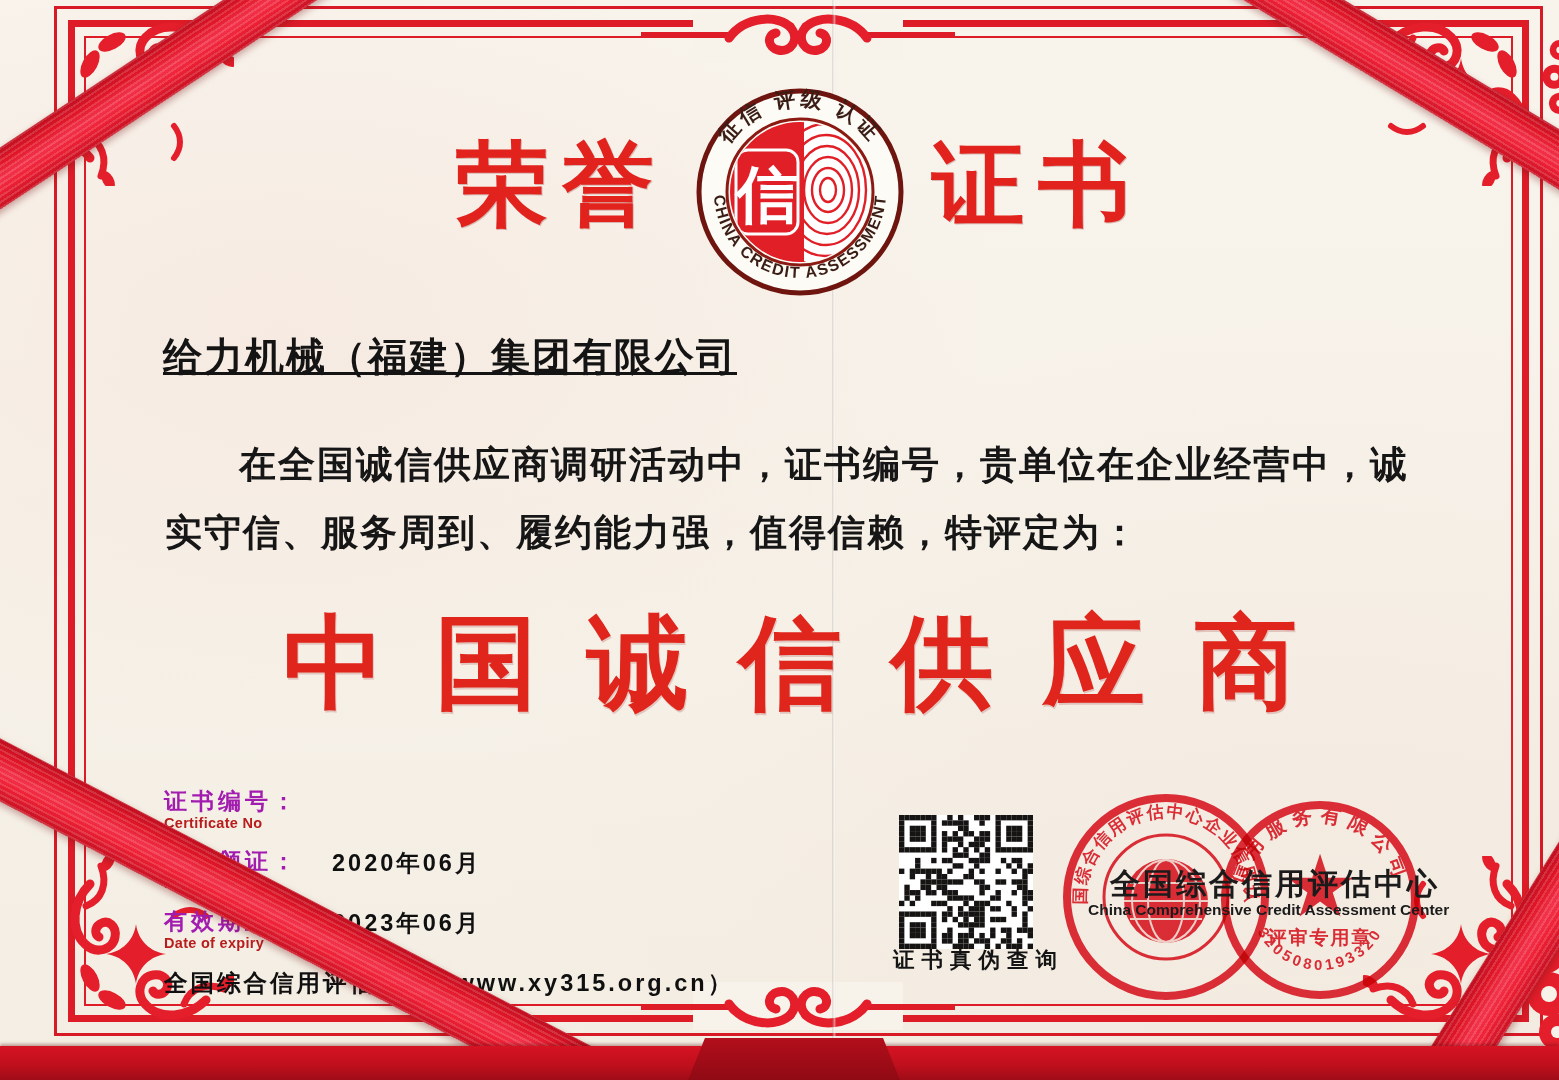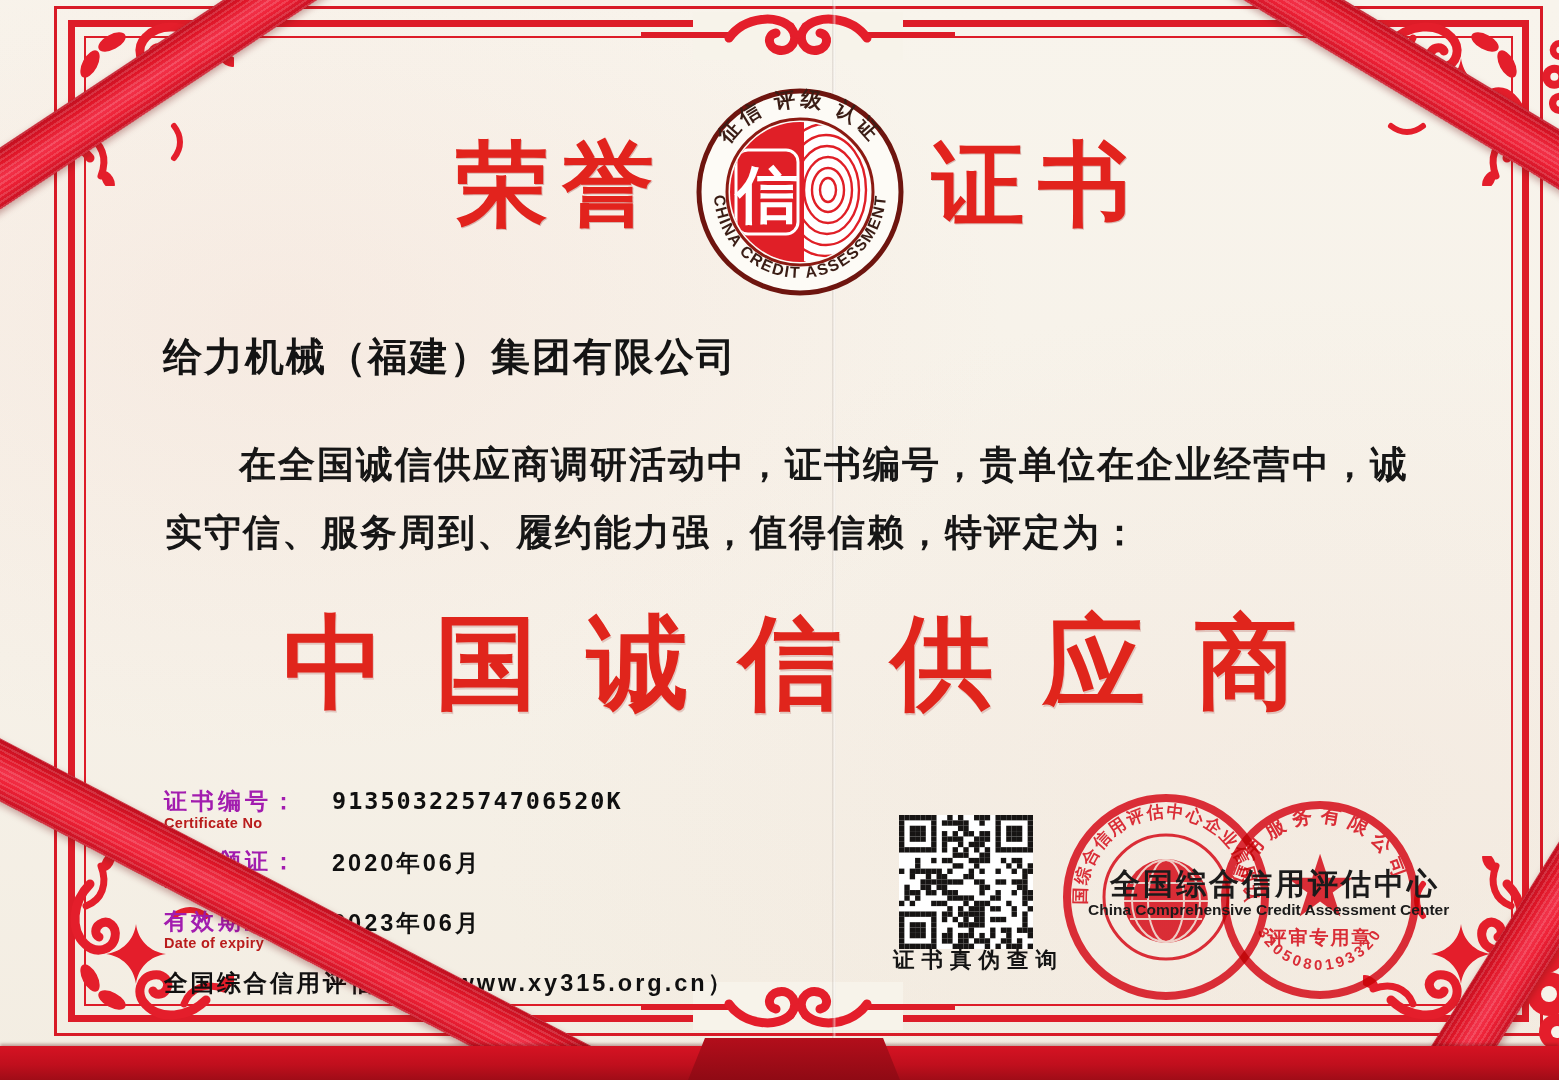--- a/index.html
+++ b/index.html
@@ -25,21 +25,21 @@
   .scroll-bottom{bottom:40px;transform:rotate(180deg);}
   
   .fold{position:absolute;left:832px;top:0;width:4px;height:1080px;z-index:3;
     background:linear-gradient(90deg,rgba(90,70,60,.16),rgba(255,255,255,.5) 70%,rgba(90,70,60,.05));}
   
   .header{position:absolute;left:0;top:86px;width:1600px;display:flex;justify-content:center;align-items:center;gap:26px;z-index:4;}
   .big-title{font-family:Liberation Mono, monospace;font-weight:900;font-size:92px;color:#e2231d;letter-spacing:14px;line-height:1;text-shadow:1px 1px 0 rgba(120,10,10,.25);}
   
   .seal{width:212px;height:212px;flex:0 0 auto;}
   
-  .company{position:absolute;left:163px;top:330px;font-size:39px;font-weight:600;color:#141414;letter-spacing:2px;z-index:4;}
+  .company{position:absolute;left:163px;top:330px;font-size:39px;font-weight:600;color:#141414;letter-spacing:2px;z-index:4;text-decoration:underline;}
   
   .body-line{position:absolute;left:165px;width:1330px;font-size:37px;font-weight:700;color:#161616;letter-spacing:2px;z-index:4;white-space:nowrap;}
   .body-line1{top:440px;text-indent:74px;}
   .body-line2{top:508px;font-family:Liberation Serif, serif;}
   
   .award{position:absolute;left:0;top:596px;width:1580px;text-align:center;z-index:4;
     font-family:"DejaVu Serif","Liberation Serif",serif;font-weight:900;font-size:102px;color:#e0251c;
     letter-spacing:50px;padding-left:50px;box-sizing:border-box;text-shadow:1px 2px 0 rgba(140,10,10,.18);}
   
   .details{position:absolute;left:164px;top:786px;z-index:4;}
@@ -179,21 +179,20 @@
 <div class="body-line body-line2">实守信、服务周到、履约能力强，值得信赖，特评定为：</div>
 
 <div class="award">中国诚信供应商</div>
 
 <div class="details">
   <div class="drow">
     <div class="dlabel">
       <div class="cn">证书编号：</div>
       <div class="en">Certificate  No</div>
     </div>
-    <div class="dvalue mono">91350322574706520K</div>
   </div>
   <div class="drow">
     <div class="dlabel">
       <div class="cn">初次颁证：</div>
       <div class="en">Date  of  issue</div>
     </div>
     <div class="dvalue">2020年06月</div>
   </div>
   <div class="drow">
     <div class="dlabel">

